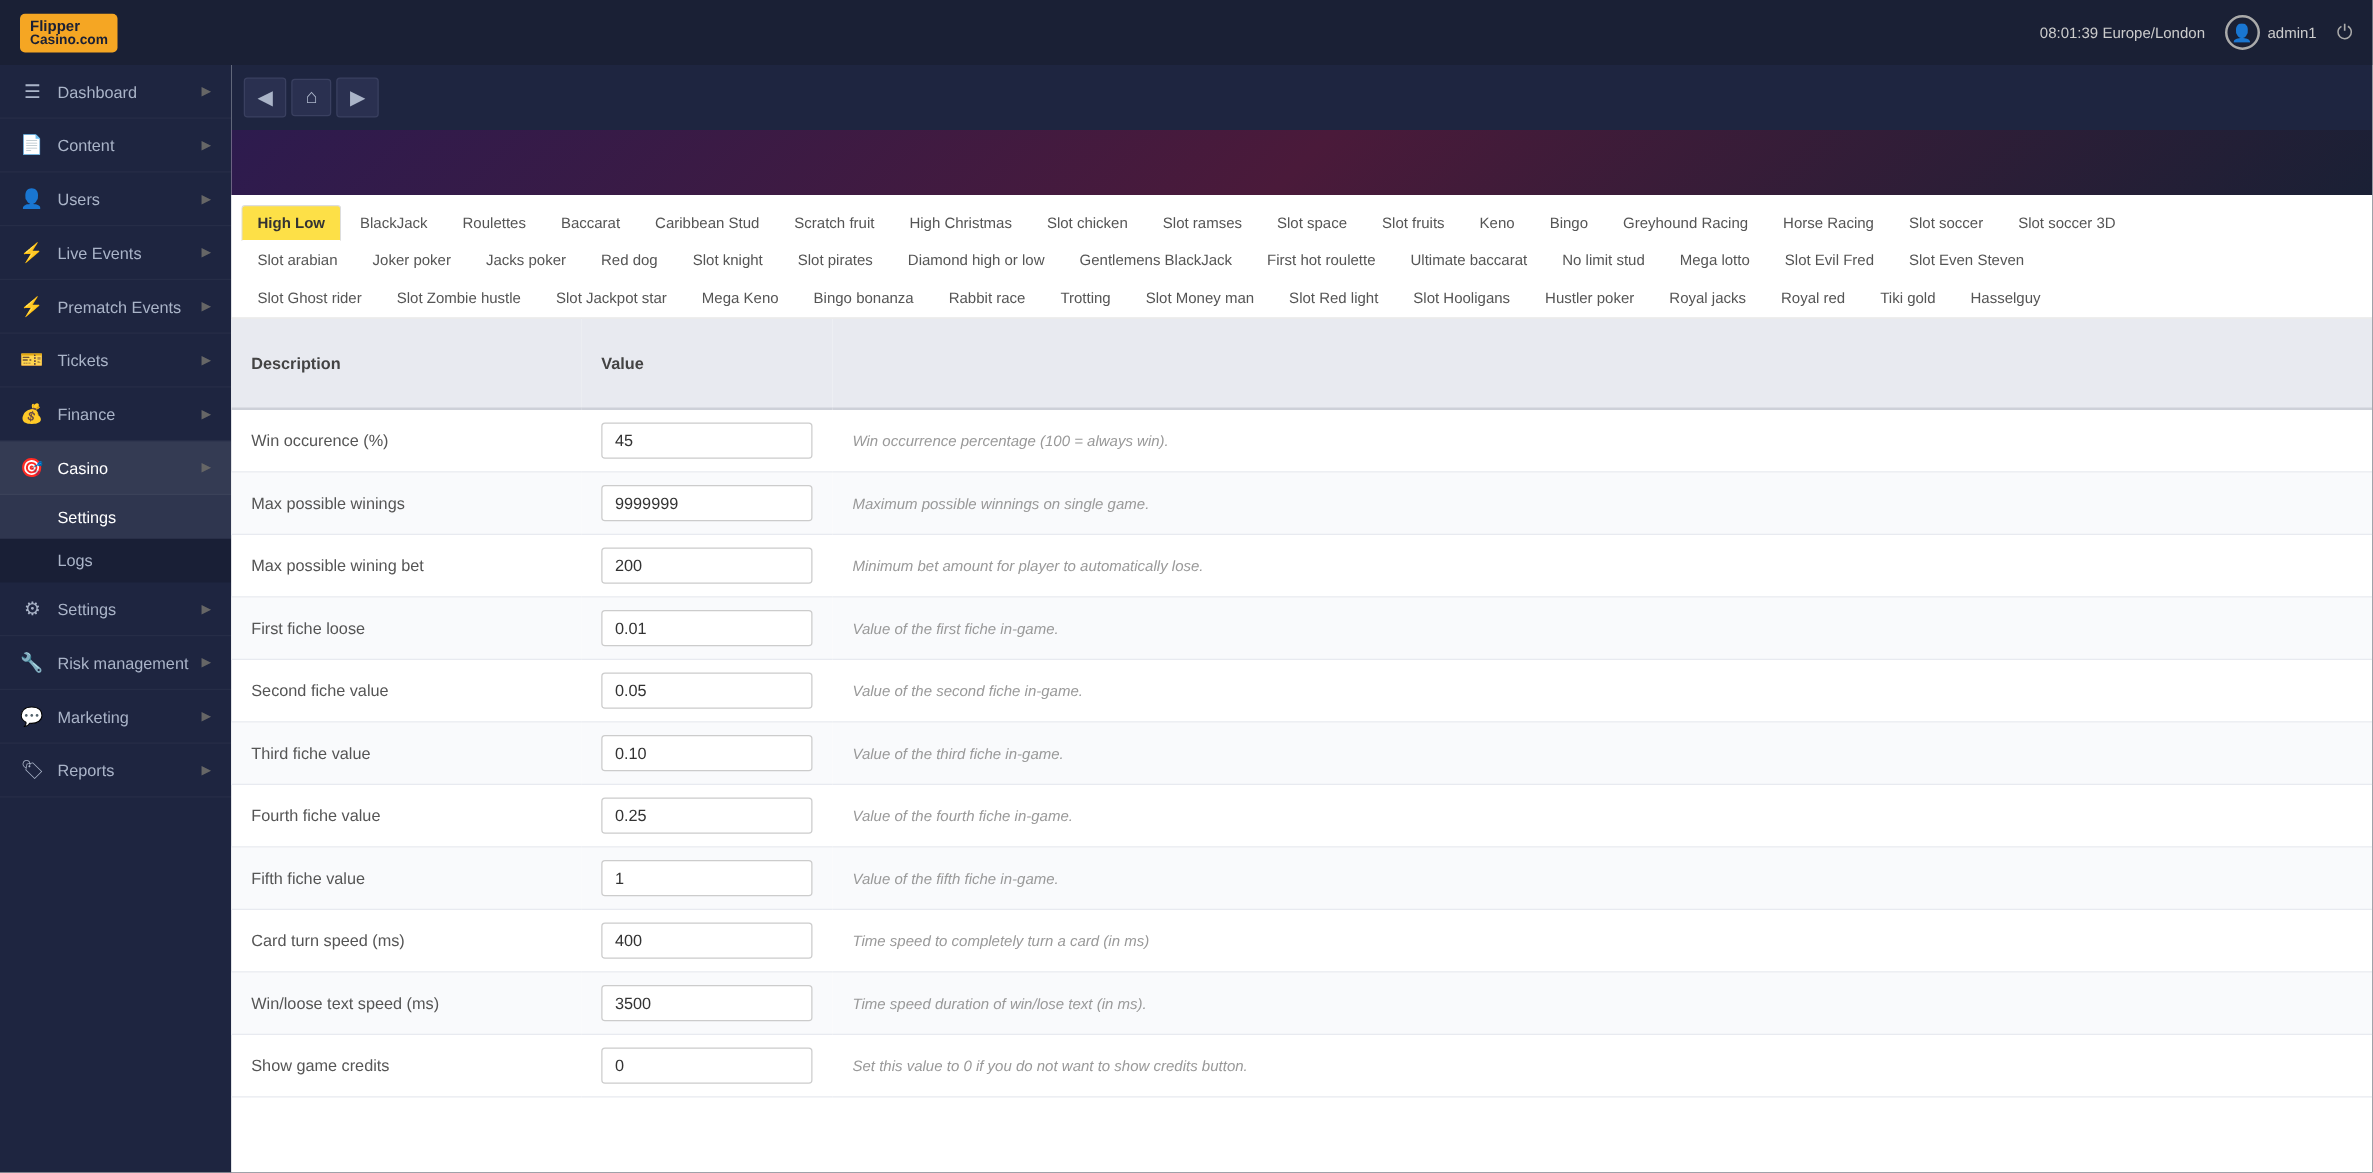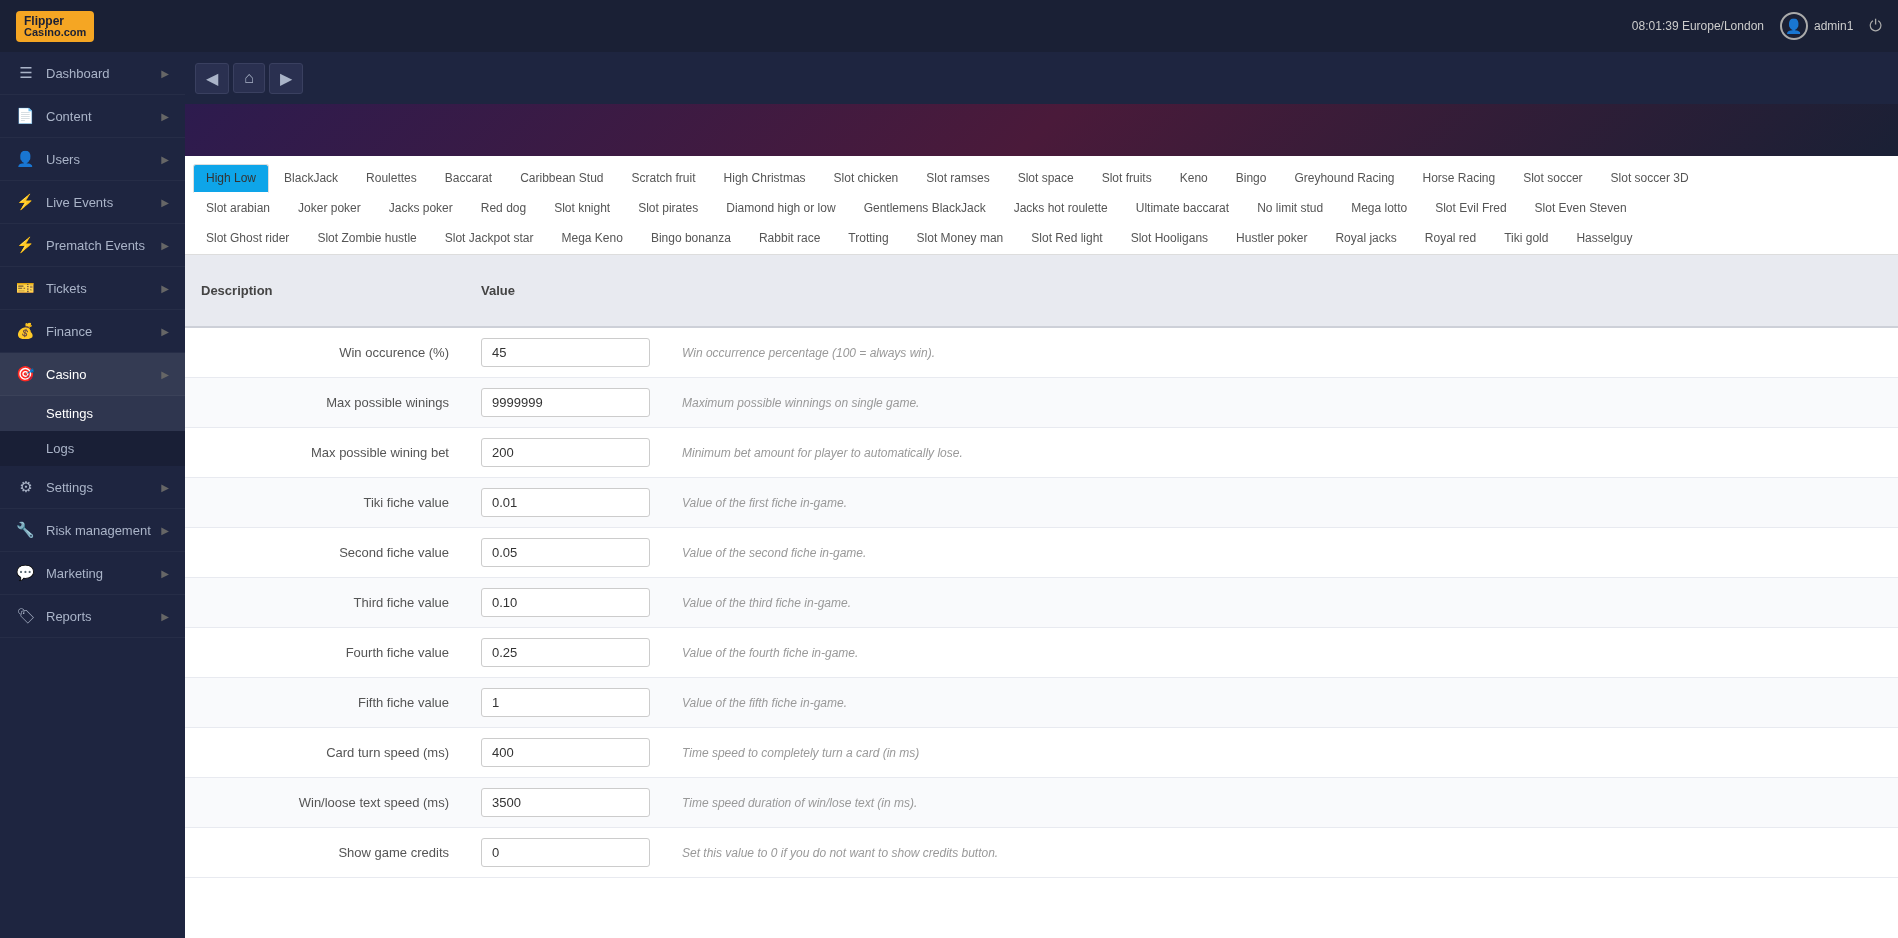--- a/index.html
+++ b/index.html
@@ -120,25 +120,25 @@
     .tab-item {
       padding: 6px 12px;
       cursor: pointer;
       font-size: 12px;
       color: #555;
       border: 1px solid transparent;
       border-radius: 3px 3px 0 0;
       white-space: nowrap;
     }
     .tab-item.active {
-      background: #0ea5e9;
+      background: #fde047;
       border: 1px solid #ddd;
       border-bottom: 1px solid #fff;
       color: #333;
-      font-weight: normal;
+      font-weight: bold;
       margin-bottom: -1px;
     }
 
     
     .main-content {
       flex: 1;
       overflow-y: auto;
       background: #fff;
       padding: 0;
     }
@@ -162,21 +162,20 @@
     }
     .settings-table tbody tr:nth-child(even) { background: #f9fafc; }
     .settings-table tbody tr td {
       padding: 10px 16px;
       vertical-align: middle;
     }
     .desc-cell {
       width: 280px;
       color: #555;
       font-size: 13px;
-      text-align: right;
     }
     .value-cell {
       width: 200px;
     }
     .hint-cell {
       color: #999;
       font-size: 12px;
       font-style: italic;
     }
     .settings-input {
@@ -336,21 +335,21 @@
         </div>
       <div class="tabs-row" id="tabs-row2">
           <div class="tab-item">Slot arabian</div>
           <div class="tab-item">Joker poker</div>
           <div class="tab-item">Jacks poker</div>
           <div class="tab-item">Red dog</div>
           <div class="tab-item">Slot knight</div>
           <div class="tab-item">Slot pirates</div>
           <div class="tab-item">Diamond high or low</div>
           <div class="tab-item">Gentlemens BlackJack</div>
-          <div class="tab-item">Jacks hot roulette</div>
+          <div class="tab-item">First hot roulette</div>
           <div class="tab-item">Ultimate baccarat</div>
           <div class="tab-item">No limit stud</div>
           <div class="tab-item">Mega lotto</div>
           <div class="tab-item">Slot Evil Fred</div>
           <div class="tab-item">Slot Even Steven</div>
         </div>
       <div class="tabs-row" id="tabs-row3">
           <div class="tab-item">Slot Ghost rider</div>
           <div class="tab-item">Slot Zombie hustle</div>
           <div class="tab-item">Slot Jackpot star</div>
@@ -388,21 +387,21 @@
               <td class="desc-cell">Max possible winings</td>
               <td class="value-cell"><input type="text" class="settings-input" value="9999999" style=""></td>
               <td class="hint-cell">Maximum possible winnings on single game.</td>
             </tr>
             <tr>
               <td class="desc-cell">Max possible wining bet</td>
               <td class="value-cell"><input type="text" class="settings-input" value="200" style=""></td>
               <td class="hint-cell">Minimum bet amount for player to automatically lose.</td>
             </tr>
             <tr>
-              <td class="desc-cell">Tiki fiche value</td>
+              <td class="desc-cell">First fiche loose</td>
               <td class="value-cell"><input type="text" class="settings-input" value="0.01" style=""></td>
               <td class="hint-cell">Value of the first fiche in-game.</td>
             </tr>
             <tr>
               <td class="desc-cell">Second fiche value</td>
               <td class="value-cell"><input type="text" class="settings-input" value="0.05" style=""></td>
               <td class="hint-cell">Value of the second fiche in-game.</td>
             </tr>
             <tr>
               <td class="desc-cell">Third fiche value</td>

